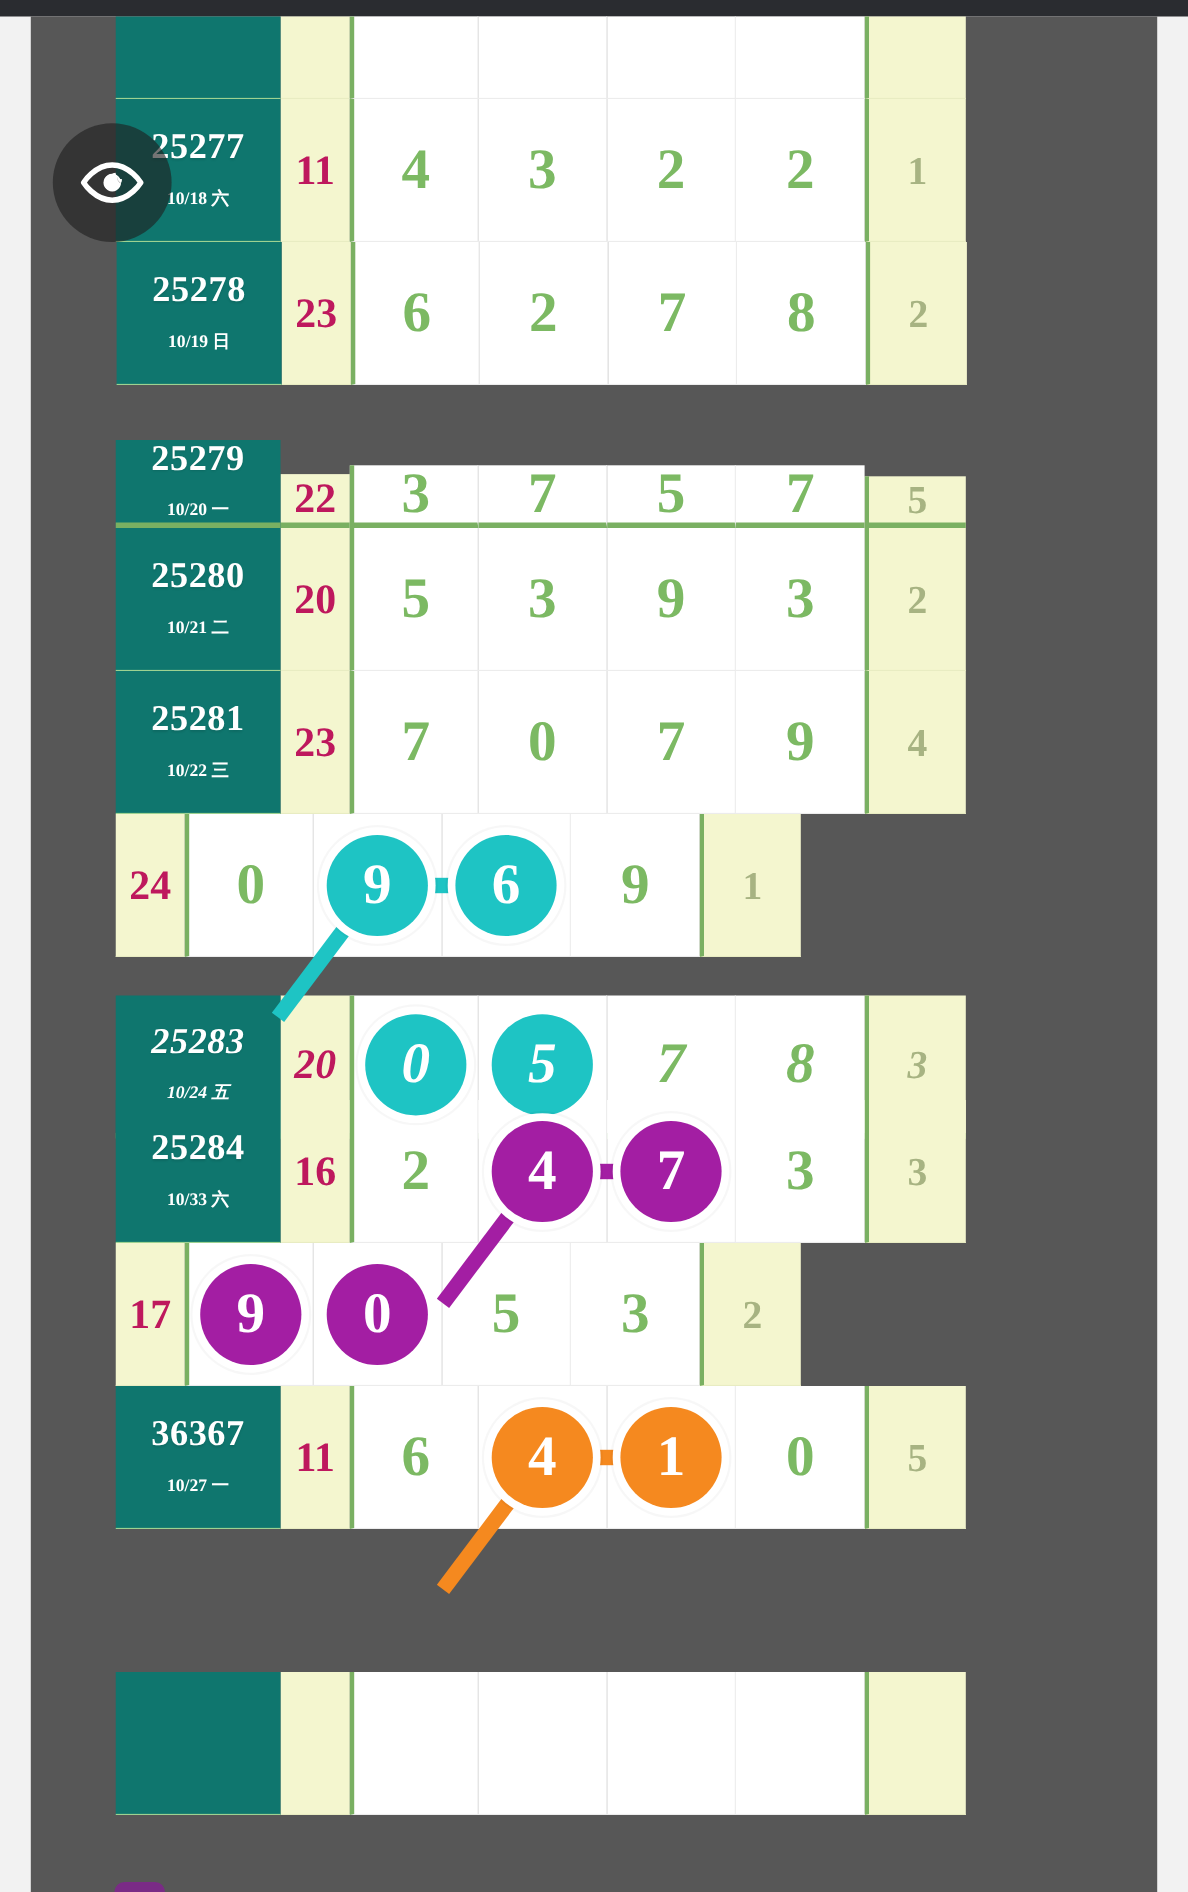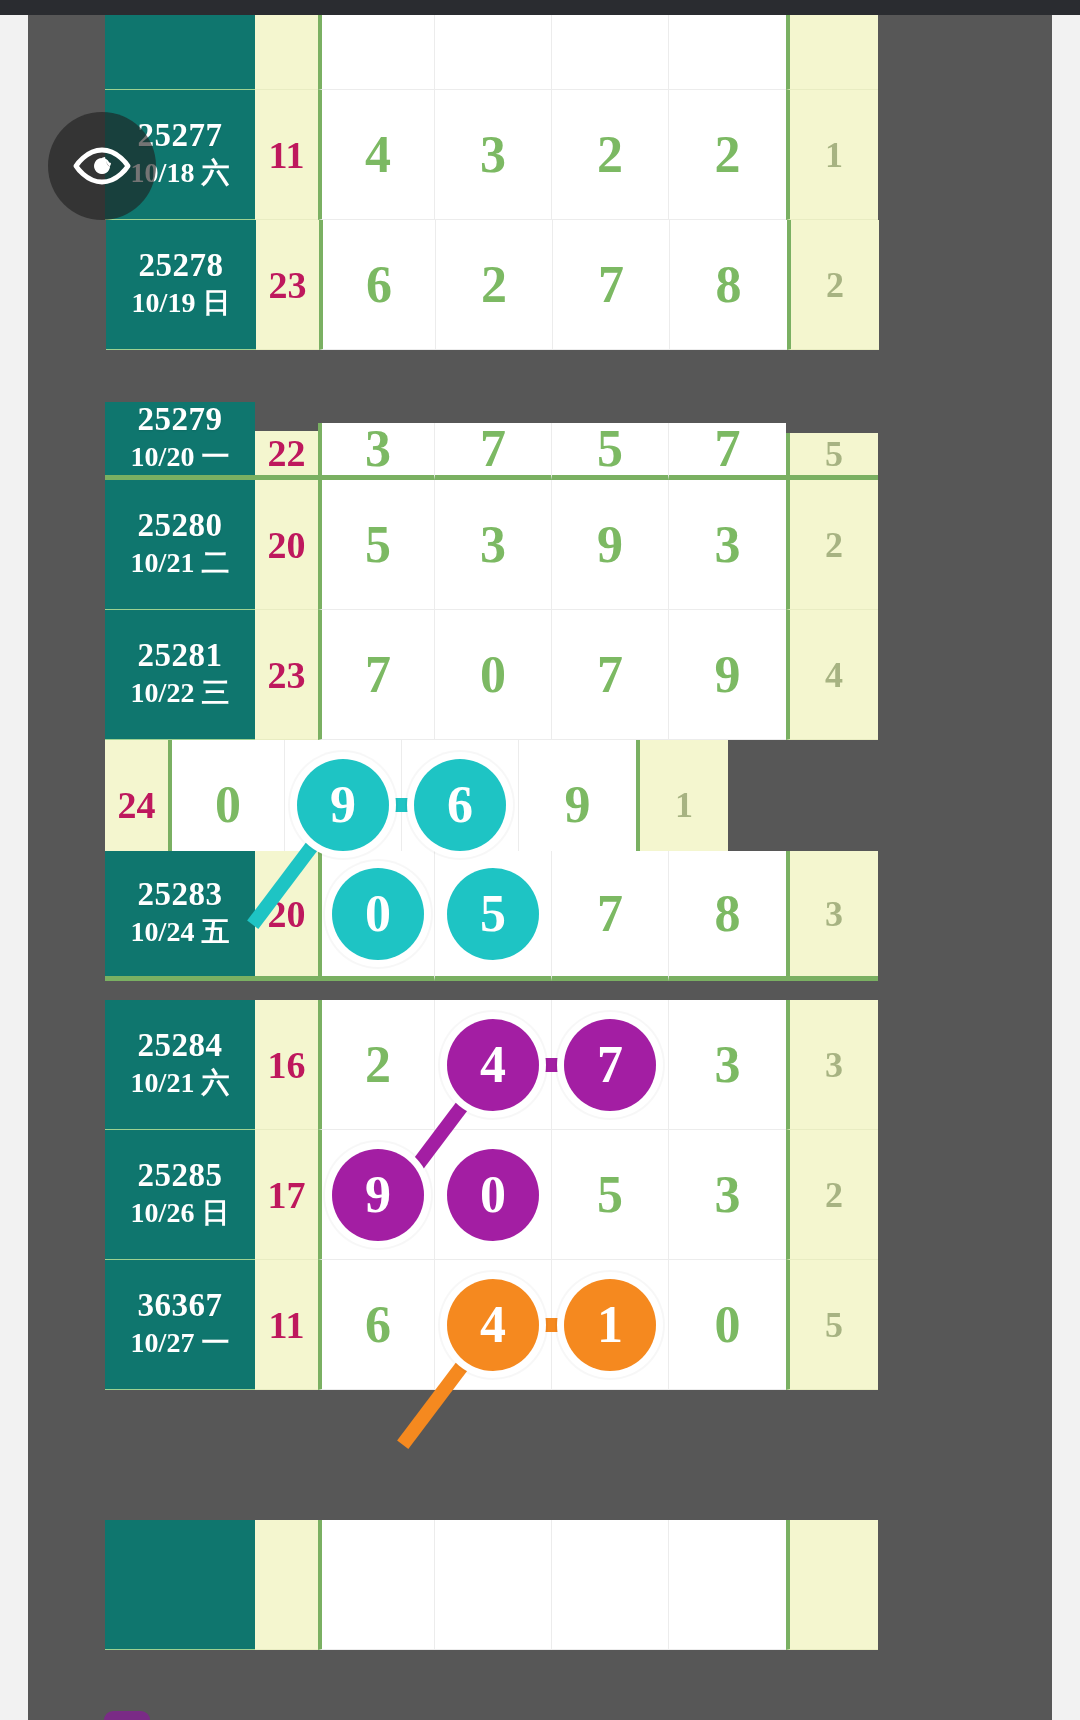--- a/index.html
+++ b/index.html
@@ -64,22 +64,22 @@
   .row.groupend .c-num,
   .row.groupend .c-tail{ border-bottom:5px solid #7ab062; }
 
   
   .idnum{
     font-size:33px; font-weight:bold; color:#ffffff;
     letter-spacing:0.5px; line-height:1.05;
     text-shadow:0 1px 2px rgba(0,0,0,.10);
   }
   .iddate{
-    font-size:28px; font-weight:bold; color:#ffffff;
-    line-height:1.3; margin-top:2px;
+    font-size:16px; font-weight:bold; color:#ffffff;
+    line-height:1.3; margin-top:20px;
     font-family:"Liberation Serif","DejaVu Sans",serif;
   }
   .sumval{
     font-size:38px; font-weight:bold; color:#be185d;
   }
   .numval{
     font-size:52px; font-weight:bold; color:#7cb963;
     line-height:1;
   }
   .tailval{
@@ -307,21 +307,21 @@
         <div class="c-num">
           <div class="ball cyan ring">6</div>
         </div>
         <div class="c-num last">
           <div class="numval">9</div>
         </div>
         <div class="c-tail">
           <div class="tailval">1</div>
         </div>
       </div>
-      <div class="row groupend" style="top: 836px; height: 130px;">
+      <div class="row groupend" style="top: 890px; height: 130px; font-style: italic;">
         <div class="c-id">
           <div class="idnum">25283</div>
           <div class="iddate">10/24 五</div>
         </div>
         <div class="c-sum">
           <div class="sumval">20</div>
         </div>
         <div class="c-num first">
           <div class="ball cyan ring">0</div>
         </div>
@@ -334,21 +334,21 @@
         <div class="c-num last">
           <div class="numval">8</div>
         </div>
         <div class="c-tail">
           <div class="tailval">3</div>
         </div>
       </div>
       <div class="row" style="top: 985px; height: 130px;">
         <div class="c-id">
           <div class="idnum">25284</div>
-          <div class="iddate">10/21 六</div>
+          <div class="iddate">10/33 六</div>
         </div>
         <div class="c-sum">
           <div class="sumval">16</div>
         </div>
         <div class="c-num first">
           <div class="numval">2</div>
         </div>
         <div class="c-num">
           <div class="dline purple"></div>
           <div class="hdash purple"></div>
@@ -358,24 +358,20 @@
           <div class="ball purple ring">7</div>
         </div>
         <div class="c-num last">
           <div class="numval">3</div>
         </div>
         <div class="c-tail">
           <div class="tailval">3</div>
         </div>
       </div>
       <div class="row" style="top: 1115px; height: 130px;">
-        <div class="c-id">
-          <div class="idnum">25285</div>
-          <div class="iddate">10/26 日</div>
-        </div>
         <div class="c-sum">
           <div class="sumval">17</div>
         </div>
         <div class="c-num first">
           <div class="ball purple ring">9</div>
         </div>
         <div class="c-num">
           <div class="ball purple">0</div>
         </div>
         <div class="c-num">

